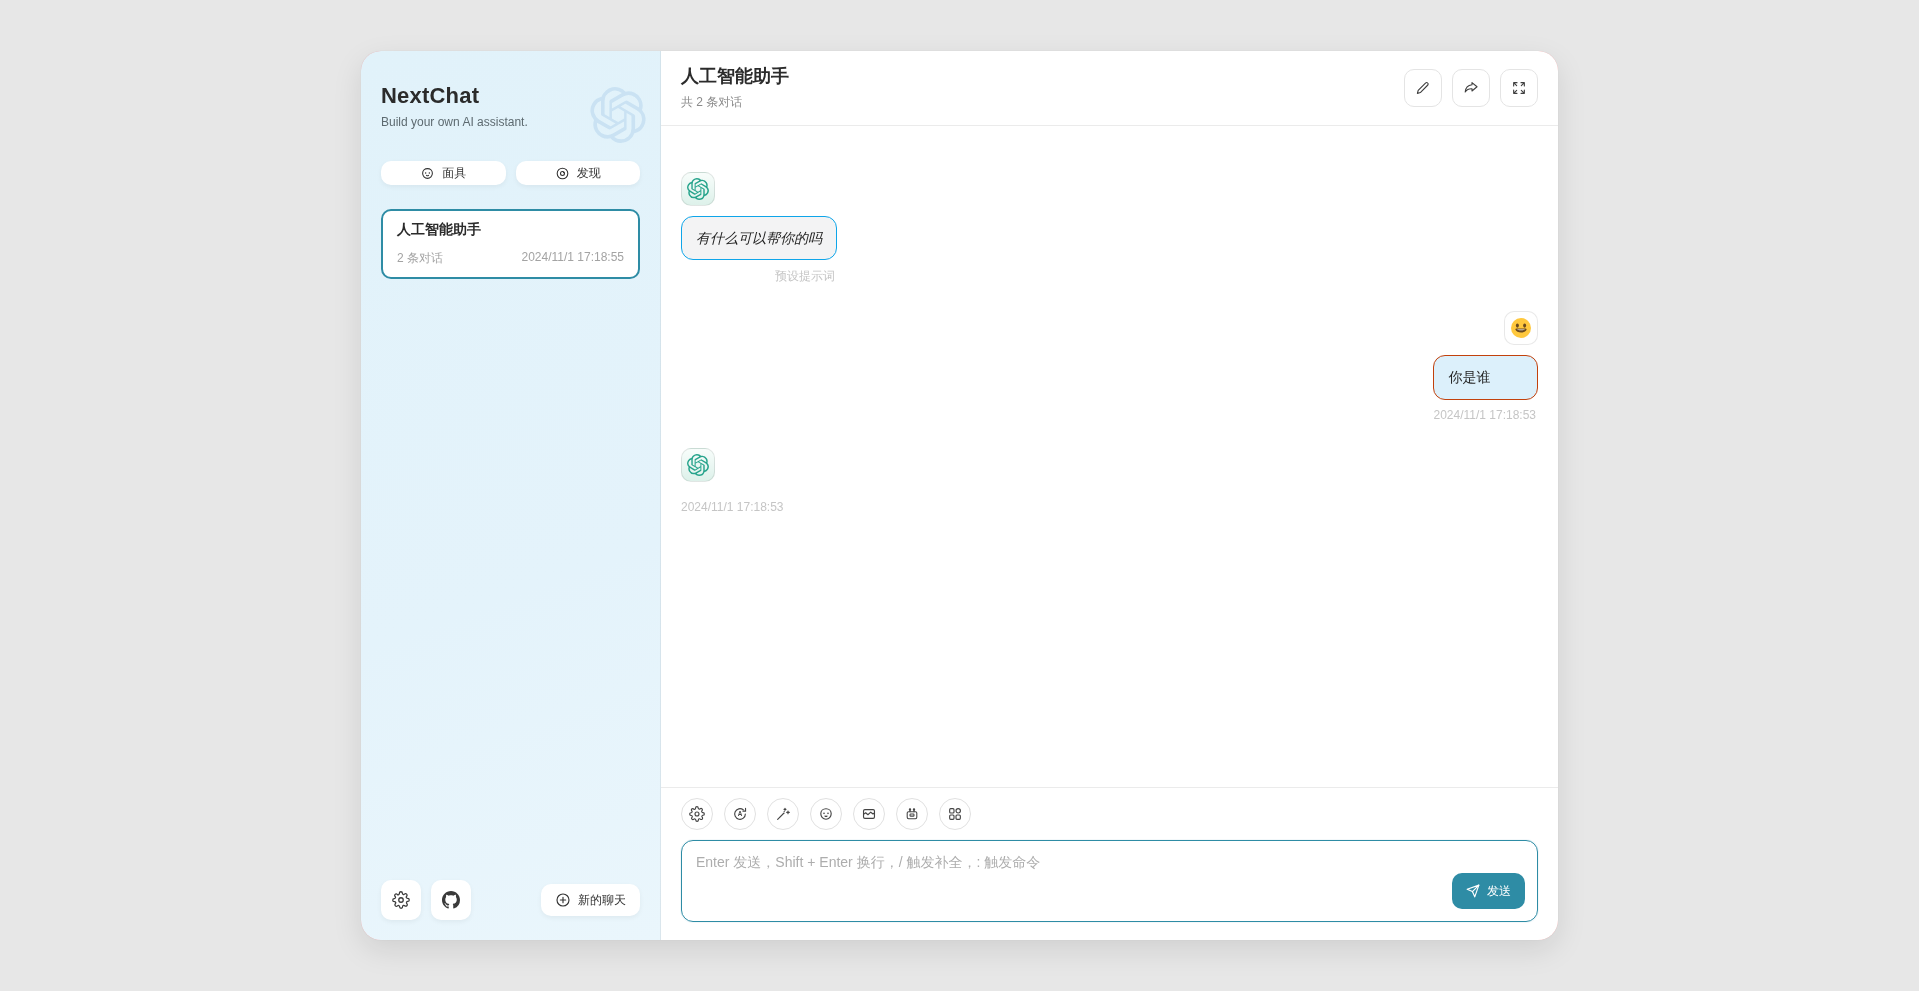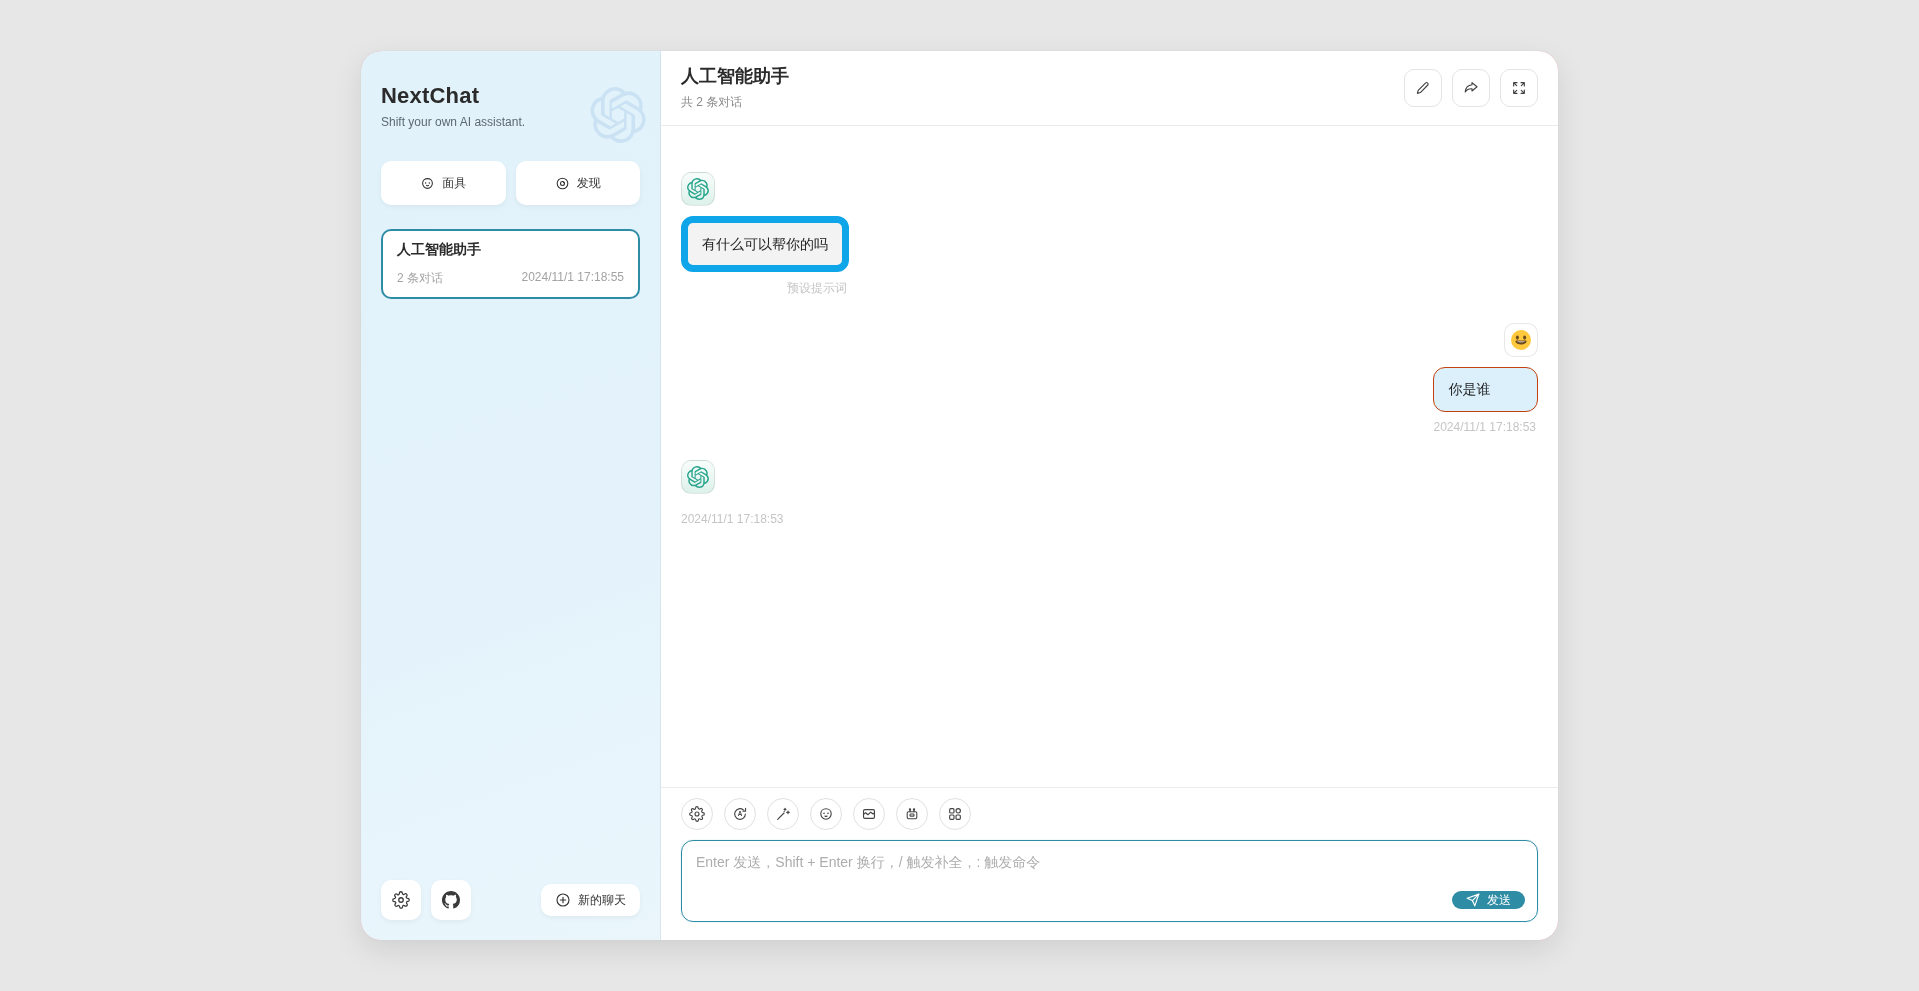--- a/index.html
+++ b/index.html
@@ -30,21 +30,21 @@
     display:flex; flex-direction:column;
   }
   .sidebar-logo{
     position:absolute; top:36px; right:14px;
     width:56px; height:56px; color:#c9e2f3; opacity:.95;
   }
   .sidebar-title{ font-size:22px; font-weight:bold; margin-top:12px; color:#2b2b2b; letter-spacing:.2px;}
   .sidebar-subtitle{ font-size:12px; color:#5d6a70; margin-top:6px; }
   .sidebar-btn-row{ display:flex; gap:10px; margin-top:32px; }
   .sidebar-btn{
-    flex:1; height:44px; background:#fff; border:none; border-radius:10px;
+    flex:1; height:24px; background:#fff; border:none; border-radius:10px;
     display:flex; align-items:center; justify-content:center; gap:7px;
     font-size:12px; color:#333; cursor:pointer;
     box-shadow:0 2px 5px rgba(0,0,0,.05);
     font-family:inherit;
   }
   .sidebar-btn svg{ width:15px; height:15px; }
   .chat-item{
     margin-top:24px; background:#fff; border:2px solid var(--accent);
     border-radius:10px; padding:10px 14px; cursor:pointer;
   }
@@ -84,21 +84,21 @@
     width:34px; height:34px; border-radius:10px; border:1px solid rgba(0,0,0,.09);
     background:#fff; display:flex; align-items:center; justify-content:center;
   }
   .avatar.bot{ background:linear-gradient(180deg,#f8fdfb,#ddf1ea); color:#27a48c; }
   .avatar.bot svg{ width:22px; height:22px; }
   .avatar.user svg{ width:24px; height:24px; }
   .msg-body{ margin-top:10px; max-width:680px; width:fit-content; }
   .bubble{
     padding:10px 14px; border-radius:12px; font-size:14px; line-height:1.6; color:#1f1f1f;
   }
-  .bubble.bot{ background:var(--bot-bubble); border:7px solid #0ea5e9; }
+  .bubble.bot{ background:var(--bot-bubble); border:1px solid #0ea5e9;font-style:italic; }
   .bubble.user{ background:var(--user-bubble); border:1px solid #c2410c; }
   .msg-hint,.msg-time{ font-size:12px; color:#c5c5c5; margin-top:8px; text-align:right; padding-right:2px; }
   
   .composer-panel{ border-top:1px solid rgba(0,0,0,.08); padding:10px 20px 18px; }
   .composer-toolbar{ display:flex; gap:11px; margin-bottom:10px; }
   .tool-btn{
     width:32px; height:32px; border-radius:50%; border:1px solid #e1e1e1; background:#fff;
     display:flex; align-items:center; justify-content:center; color:#444; cursor:pointer;
   }
   .tool-btn svg{ width:16px; height:16px; }
@@ -106,41 +106,41 @@
     position:relative; height:82px; border:1px solid var(--accent); border-radius:12px;
     background:#fff; box-shadow:0 0 0 1px rgba(46,140,165,.06);padding-left:8px;
   }
   .composer-input{
     position:absolute; top:11px; left:14px; right:110px; height:44px;
     border:none; outline:none; resize:none; font-size:14px; color:#333;
     font-family:inherit; background:transparent; line-height:1.5;
   }
   .composer-input::placeholder{ color:#adadad; }
   .send-btn{
-    position:absolute; right:12px; bottom:12px; height:18px; padding:0 14px;
+    position:absolute; right:12px; bottom:12px; height:36px; padding:0 14px;
     background:var(--accent); color:#fff; border:none; border-radius:10px;
     display:flex; align-items:center; gap:7px; font-size:12px; cursor:pointer;
     font-family:inherit;
   }
   .send-btn svg{ width:14px; height:14px; }
   svg{ display:block; }
 </style>
 </head>
 <body>
 
 <div class="window">
 
   <aside class="sidebar">
     <span class="sidebar-logo">
       <svg viewBox="0 0 24 24" fill="currentColor">
           <path d="M22.28 9.82a5.98 5.98 0 0 0-.52-4.91 6.05 6.05 0 0 0-6.51-2.9A6.07 6.07 0 0 0 4.98 4.18a5.98 5.98 0 0 0-4 2.9 6.05 6.05 0 0 0 .74 7.1 5.98 5.98 0 0 0 .51 4.91 6.05 6.05 0 0 0 6.51 2.9A5.98 5.98 0 0 0 13.26 24a6.06 6.06 0 0 0 5.77-4.21 5.99 5.99 0 0 0 4-2.9 6.06 6.06 0 0 0-.75-7.07zm-9.02 12.61a4.48 4.48 0 0 1-2.88-1.04l.14-.08 4.78-2.76a.78.78 0 0 0 .39-.68v-6.74l2.02 1.17a.07.07 0 0 1 .04.05v5.58a4.5 4.5 0 0 1-4.49 4.5zm-9.66-4.13a4.47 4.47 0 0 1-.53-3.01l.14.09 4.78 2.76a.77.77 0 0 0 .78 0l5.84-3.37v2.33a.08.08 0 0 1-.03.06l-4.83 2.79a4.5 4.5 0 0 1-6.15-1.65zM2.34 7.9a4.49 4.49 0 0 1 2.37-1.97V11.6a.77.77 0 0 0 .39.68l5.81 3.35-2.02 1.17a.08.08 0 0 1-.07 0L4 14.01a4.5 4.5 0 0 1-1.66-6.11zm16.6 3.86-5.83-3.39L15.12 7.2a.08.08 0 0 1 .07 0l4.83 2.79a4.49 4.49 0 0 1-.68 8.1v-5.68a.79.79 0 0 0-.4-.66zm2.01-3.02-.14-.09-4.77-2.78a.78.78 0 0 0-.79 0L9.41 9.23V6.9a.07.07 0 0 1 .03-.06l4.83-2.79a4.5 4.5 0 0 1 6.68 4.66zM8.31 12.86l-2.02-1.16a.08.08 0 0 1-.04-.06V6.07a4.5 4.5 0 0 1 7.38-3.45l-.14.08-4.78 2.76a.78.78 0 0 0-.39.68zm1.1-2.37 2.6-1.5 2.61 1.5v3l-2.6 1.5-2.6-1.5z"></path>
         </svg>
     </span>
     <div class="sidebar-title">NextChat</div>
-    <div class="sidebar-subtitle">Shift your own AI assistant.</div>
+    <div class="sidebar-subtitle">Build your own AI assistant.</div>
 
     <div class="sidebar-btn-row">
       <button class="sidebar-btn">
         <span>
           <svg viewBox="0 0 24 24" fill="none" stroke="currentColor" stroke-width="1.7" stroke-linecap="round">
             <path d="M12 4.2c4.4 0 7.8 3 7.8 7.4S16.4 19.8 12 19.8s-7.8-3.8-7.8-8.2S7.6 4.2 12 4.2z"></path>
             <circle cx="9" cy="11" r="1.2" fill="currentColor" stroke="none"></circle>
             <circle cx="15" cy="11" r="1.2" fill="currentColor" stroke="none"></circle>
             <path d="M10.4 15c1 .8 2.2.8 3.2 0"></path>
           </svg>

